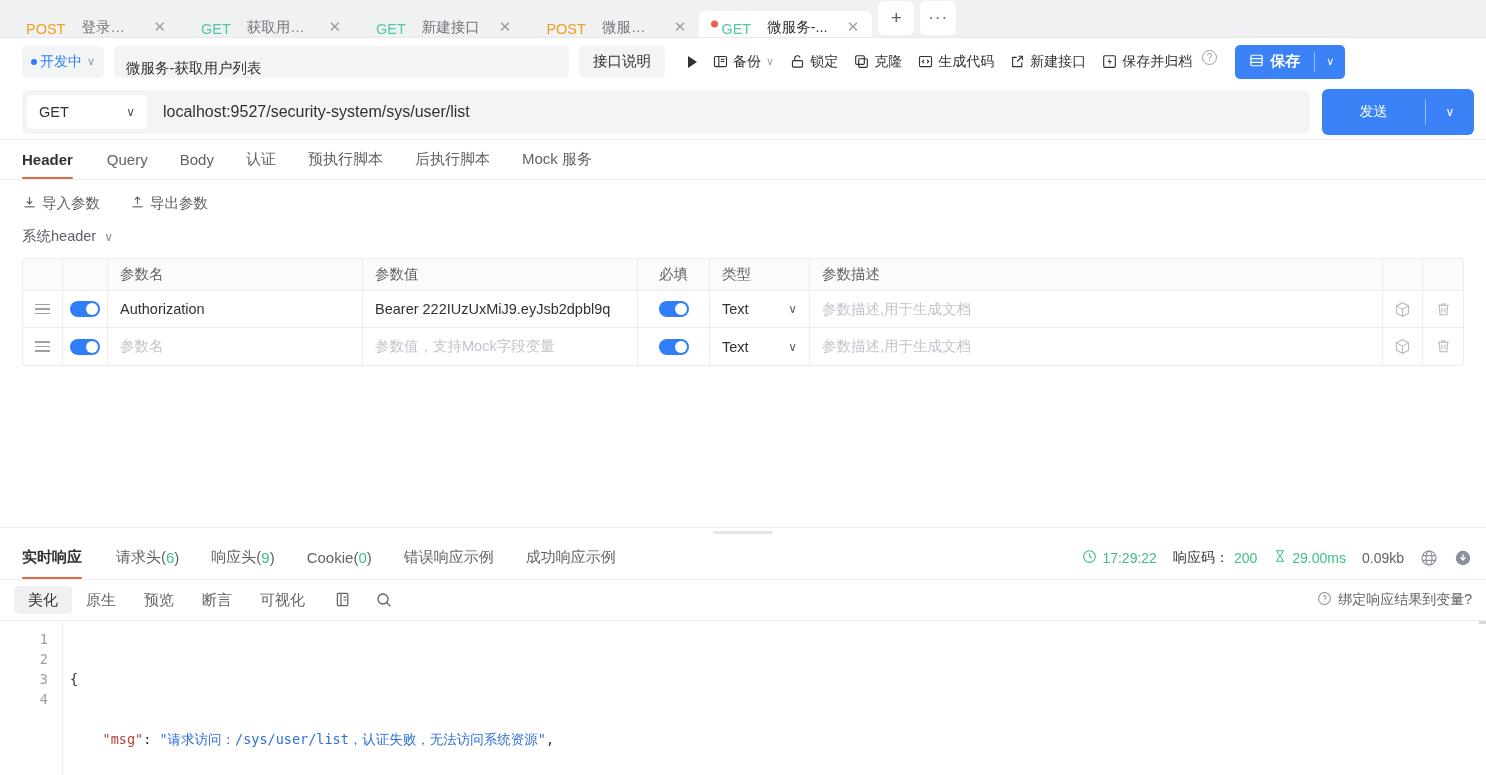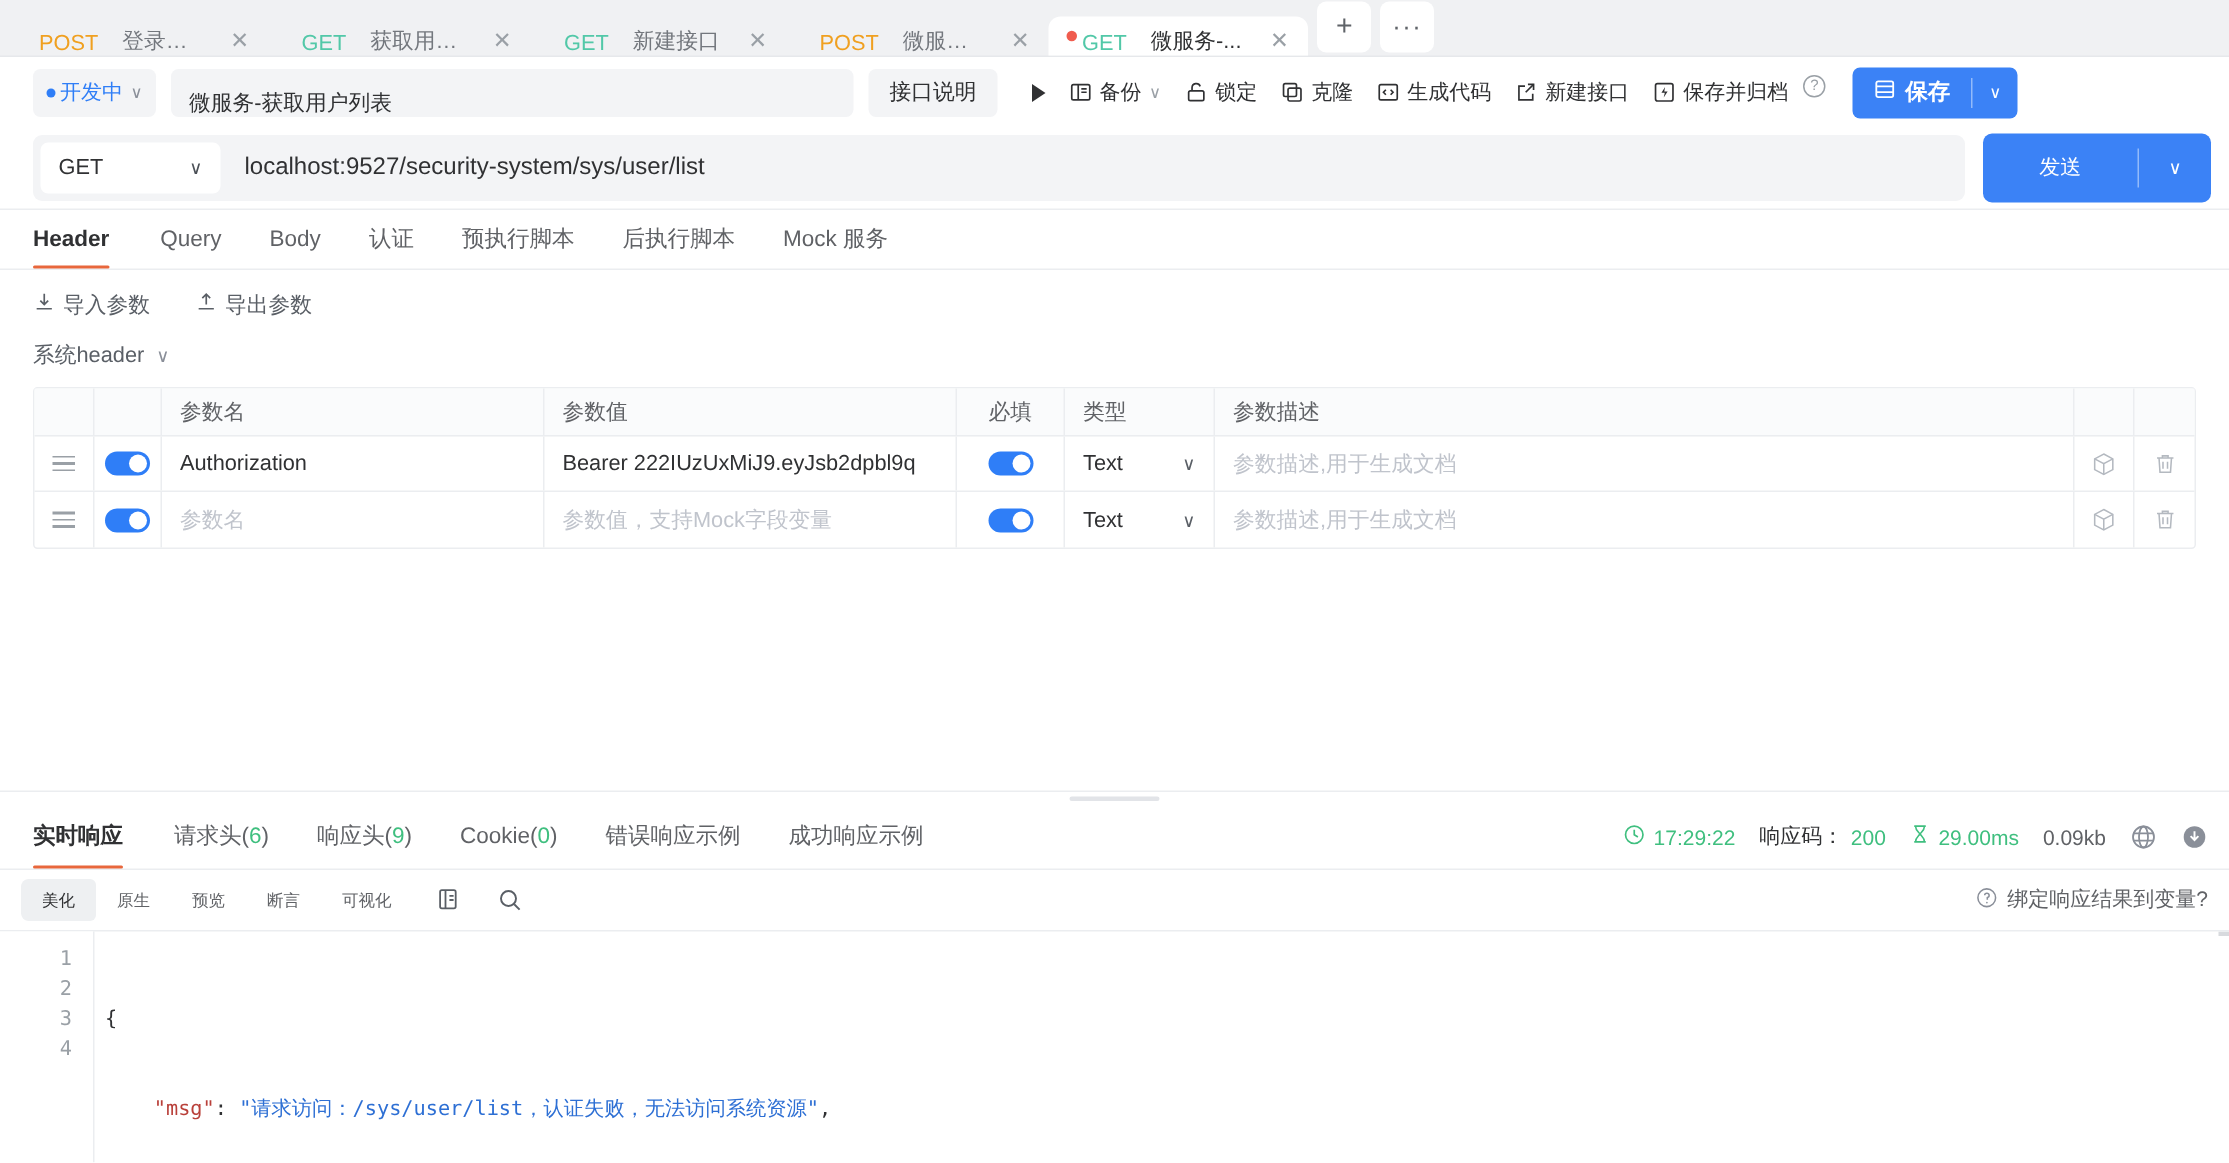--- a/index.html
+++ b/index.html
@@ -204,21 +204,21 @@
 
   .viewer-bar {
     height: 40px; display: flex; align-items: center; padding: 0 14px 0 14px; gap: 10px;
   }
   .seg {
     display: flex; align-items: center; background: #fff; border-radius: 5px;
     height: 28px; overflow: hidden;
   }
   .seg .s {
     padding: 0 14px; height: 28px; display: flex; align-items: center;
-    font-size: 11px; color: #606266; cursor: pointer; border-radius: 4px;
+    font-size: 15px; color: #606266; cursor: pointer; border-radius: 4px;
   }
   .seg .s.active { background: #eef0f2; color: #303133; }
   .vb-ic { color: #5a5f66; cursor: pointer; display: flex; align-items: center; padding: 0 6px; }
   .vb-right { margin-left: auto; display: flex; align-items: center; gap: 6px; font-size: 14px; color: #606266; cursor: pointer; }
 
   
   .code {
     display: flex; font-family: "DejaVu Sans Mono", "Liberation Mono", monospace;
     font-size: 13.5px; line-height: 20px; border-top: 1px solid #ebedf0;
     height: 155px; position: relative;

